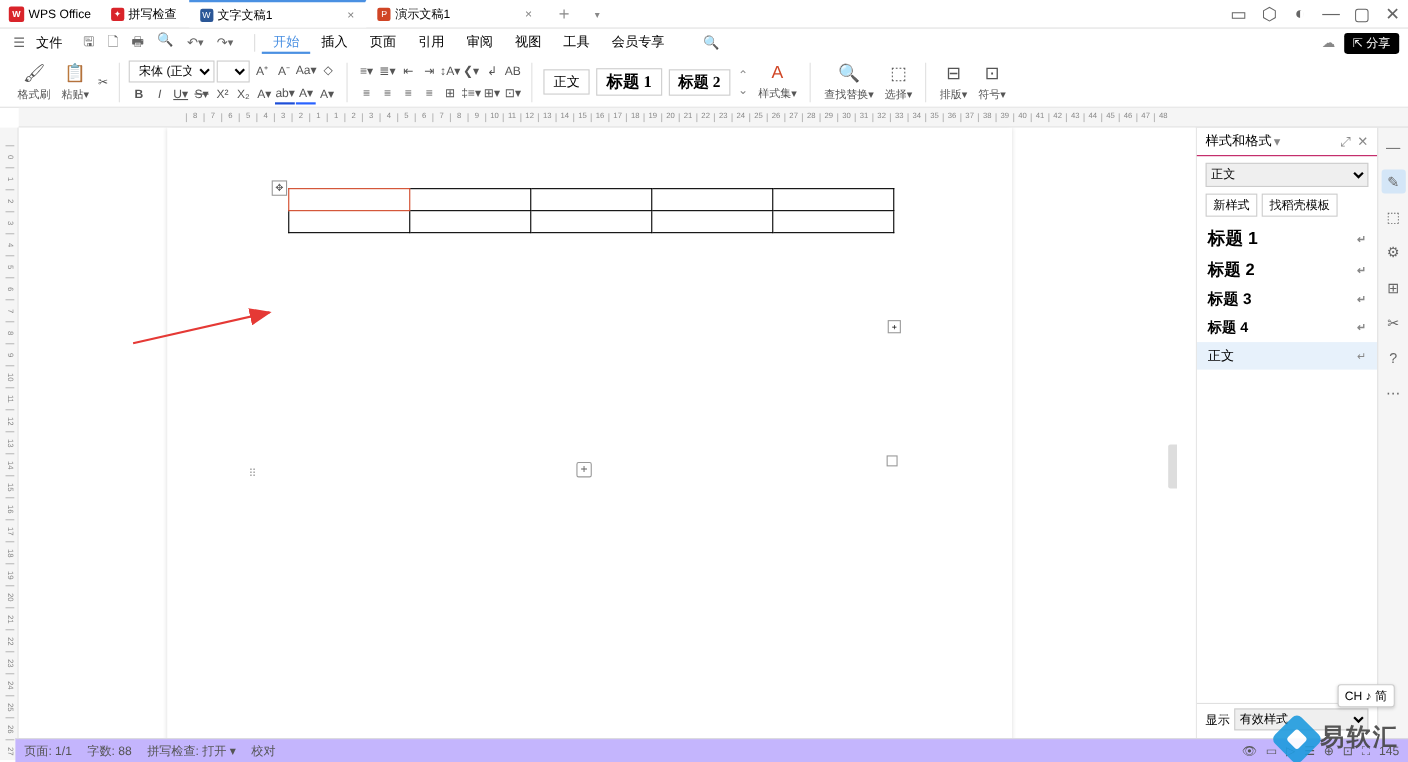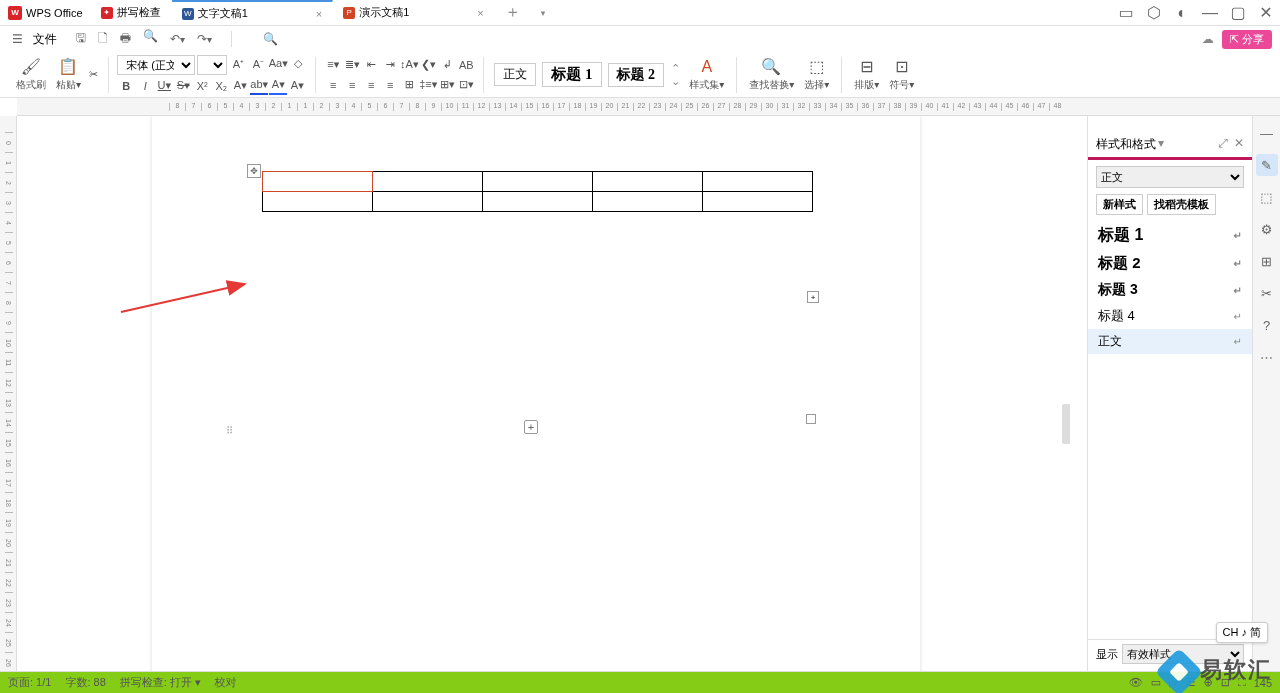--- a/index.html
+++ b/index.html
@@ -27,21 +27,21 @@
     .menu-file { padding: 0 6px; cursor: pointer; }
     .quick-btns { display: flex; gap: 2px; margin: 0 8px; }
     .quick-btn { padding: 0 5px; color: #666; cursor: pointer; }
     .quick-btn.dd { display: flex; align-items: center; }
     .menu-sep { width: 1px; height: 16px; background: #ddd; margin: 0 6px; }
     .menu-tabs { display: flex; }
     .menu-tab { padding: 0 10px; cursor: pointer; }
     .menu-tab.active { color: #4a90e2; border-bottom: 2px solid #4a90e2; }
     .menu-right { margin-left: auto; display: flex; align-items: center; gap: 8px; }
     .cloud-icon { color: #888; cursor: pointer; }
-    .share-btn { background: #ec4899; color: #fff; padding: 2px 8px; border-radius: 3px; font-size: 11px; cursor: pointer; text-align: center; }
+    .share-btn { background: #000000; color: #fff; padding: 2px 8px; border-radius: 3px; font-size: 11px; cursor: pointer; text-align: center; }
     
     
     .ribbon { height: 46px; display: flex; align-items: center; padding: 0 8px; border-bottom: 1px solid #e0e0e0; background: #fff; font-size: 11px; }
     .ribbon-group { display: flex; align-items: center; gap: 2px; padding: 0 4px; }
     .ribbon-sep { width: 1px; height: 36px; background: #e0e0e0; margin: 0 4px; }
     .big-btn { display: flex; flex-direction: column; align-items: center; justify-content: center; padding: 2px 4px; cursor: pointer; color: #555; }
     .big-btn-icon { font-size: 16px; }
     .big-btn-label { font-size: 10px; margin-top: 2px; }
     .font-select { height: 20px; border: 1px solid #ccc; font-size: 11px; padding: 0 4px; background: #fff; }
     .font-name { width: 78px; }
@@ -82,46 +82,46 @@
     
     .red-arrow { position: absolute; left: 102px; top: 160px; width: 130px; height: 40px; pointer-events: none; }
     
     
     .right-strip { width: 28px; background: #f5f5f5; border-left: 1px solid #e0e0e0; display: flex; flex-direction: column; align-items: center; padding-top: 6px; gap: 10px; }
     .strip-btn { width: 22px; height: 22px; display: flex; align-items: center; justify-content: center; color: #666; cursor: pointer; font-size: 13px; }
     .strip-btn.active { background: #d4e6f7; border-radius: 3px; }
     
     
     .side-panel { width: 165px; background: #fff; border-left: 1px solid #e0e0e0; display: flex; flex-direction: column; font-size: 12px; }
-    .sp-header { display: flex; align-items: flex-start; padding: 4px 8px; border-bottom: 3px solid #be185d; margin-top: 16px; }
+    .sp-header { display: flex; align-items: center; padding: 4px 8px; border-bottom: 1px solid #be185d; }
     .sp-title { font-size: 12px; }
     .sp-dd { margin-left: 2px; color: #888; }
     .sp-pin { margin-left: auto; cursor: pointer; color: #888; }
     .sp-close { margin-left: 6px; cursor: pointer; color: #888; }
     .sp-current { margin: 6px 8px; }
     .sp-current select { width: 100%; height: 22px; border: 1px solid #ccc; font-size: 11px; }
     .sp-btns { display: flex; gap: 4px; padding: 0 8px 6px; }
-    .sp-btn { border: 1px solid #ccc; padding: 2px 6px; font-size: 11px; cursor: pointer; background: #fff; font-weight: bold; }
+    .sp-btn { border: 1px solid #ccc; padding: 2px 6px; font-size: 11px; cursor: pointer; background: #fff; }
     .sp-hint { padding: 4px 8px; font-size: 11px; color: #666; border-bottom: 1px solid #eee; }
     .sp-list { flex: 1; overflow: auto; }
     .sp-item { padding: 4px 10px; display: flex; align-items: center; cursor: pointer; font-family: "SimSun", serif; }
     .sp-item.h1 { font-size: 16px; font-weight: bold; }
     .sp-item.h2 { font-size: 15px; font-weight: bold; }
     .sp-item.h3 { font-size: 14px; font-weight: bold; }
-    .sp-item.h4 { font-size: 13px; font-weight: normal; gap: 23px; }
+    .sp-item.h4 { font-size: 13px; font-weight: bold; gap: 23px; }
     .sp-item.default-font { font-size: 11px; font-family: "Microsoft YaHei"; }
     .sp-item.body-text { font-size: 12px; background: #e7f1fb; }
     .sp-item .ret { margin-left: auto; color: #888; font-size: 10px; }
     .sp-footer { border-top: 1px solid #e0e0e0; padding: 4px 8px; display: flex; align-items: center; gap: 4px; font-size: 11px; }
     .sp-footer select { flex: 1; height: 20px; border: 1px solid #ccc; font-size: 11px; }
     .sp-footer2 { padding: 4px 8px; font-size: 11px; display: flex; align-items: center; }
     .sp-footer2 input[type=checkbox] { margin-right: 4px; }
     
     
-    .status-bar { height: 22px; border-top: 1px solid #ddd; display: flex; align-items: center; padding: 0 8px; font-size: 11px; color: #555; background: #84cc16; position: absolute; bottom: 0; left: 0; right: 0; }
+    .status-bar { height: 22px; border-top: 1px solid #ddd; display: flex; align-items: center; padding: 0 8px; font-size: 11px; color: #555; background: #c4b5fd; position: absolute; bottom: 0; left: 14px; right: 0; }
     .status-item { margin-right: 14px; }
     .status-right { margin-left: auto; display: flex; align-items: center; gap: 8px; }
     .lang-pill { position: absolute; right: 12px; bottom: 50px; border: 1px solid #ccc; padding: 2px 6px; font-size: 11px; background: #fff; border-radius: 3px; box-shadow: 0 1px 3px rgba(0,0,0,0.15); }
     
     
     .watermark { position: absolute; right: 8px; bottom: 4px; display: flex; gap: 4px; opacity: 0.9; z-index: 10; }
     .wm-logo { width: 34px; height: 34px; background: #1f9bde; border-radius: 6px; transform: rotate(45deg); display: flex; align-items: center; justify-content: center; }
     .wm-logo::before { content: ""; width: 14px; height: 14px; background: #fff; border-radius: 3px; }
     .wm-text { font-size: 22px; font-weight: bold; color: #444; letter-spacing: 2px; }
     
@@ -169,20 +169,30 @@
   <span class="menu-file">文件</span>
   <div class="quick-btns">
     <span class="quick-btn">🖫</span>
     <span class="quick-btn">🗋</span>
     <span class="quick-btn">🖶</span>
     <span class="quick-btn">🔍</span>
     <span class="quick-btn dd">↶<small>▾</small></span>
     <span class="quick-btn dd">↷<small>▾</small></span>
   </div>
   <div class="menu-sep"></div>
+  <div class="menu-tabs">
+    <span class="menu-tab active">开始</span>
+    <span class="menu-tab">插入</span>
+    <span class="menu-tab">页面</span>
+    <span class="menu-tab">引用</span>
+    <span class="menu-tab">审阅</span>
+    <span class="menu-tab">视图</span>
+    <span class="menu-tab">工具</span>
+    <span class="menu-tab">会员专享</span>
+  </div>
   <span class="quick-btn" style="margin-left:20px">🔍</span>
   <div class="menu-right">
     <span class="cloud-icon">☁</span>
     <span class="share-btn">⇱ <span>分享</span></span>
   </div>
 </div>
 
 <div class="ribbon">
   <div class="ribbon-group">
     <div class="big-btn">

